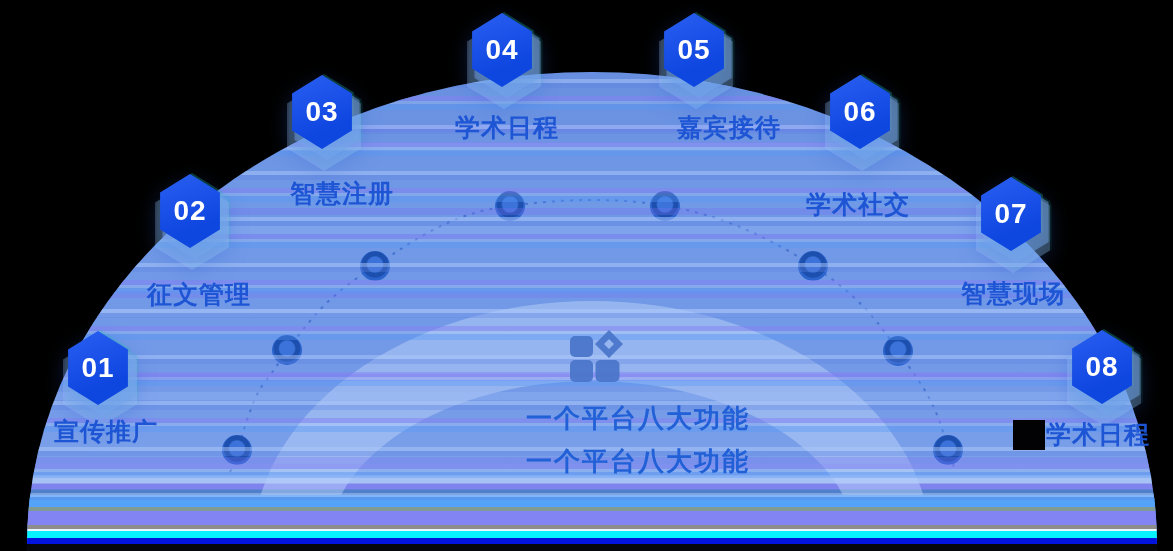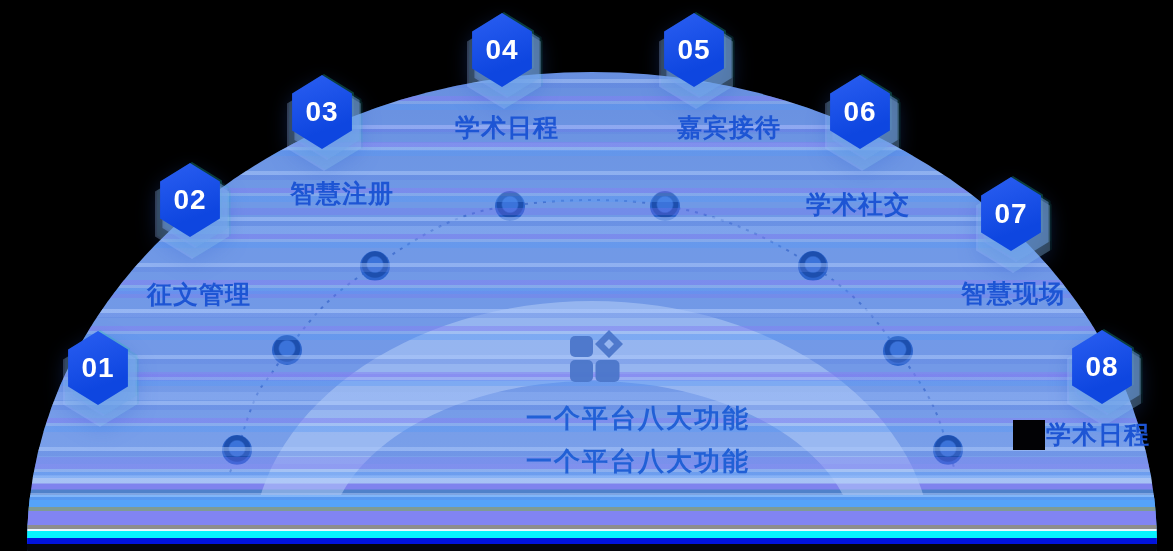--- a/index.html
+++ b/index.html
@@ -86,21 +86,21 @@
   #center-icon{position:absolute;left:569px;top:330px;z-index:10;}
   .center-line{
     position:absolute;left:450px;width:300px;text-align:right;z-index:10;
     font-weight:bold;font-size:26px;color:var(--center-text,#2160d6);letter-spacing:2px;white-space:nowrap;
   }
   #center-line-1{top:401px;}
   #center-line-2{top:444px;}
   
   #glitch-square{position:absolute;left:1013px;top:420px;width:32px;height:30px;background:#020205;z-index:11;}
   
-  #badge-1{left:64px;top:331px;}  #badge-2{left:156px;top:163px;}
+  #badge-1{left:64px;top:331px;}  #badge-2{left:156px;top:174px;}
   #badge-3{left:288px;top:75px;}  #badge-4{left:468px;top:13px;}
   #badge-5{left:660px;top:13px;text-align:center;}  #badge-6{left:826px;top:75px;}
   #badge-7{left:977px;top:177px;} #badge-8{left:1068px;top:330px;}
   
   #label-1{left:54px;top:415px;}  #label-2{left:147px;top:278px;}
   #label-3{left:290px;top:177px;} #label-4{left:455px;top:111px;}
   #label-5{left:633px;top:111px;margin-left:44px;} #label-6{left:806px;top:188px;}
   #label-7{left:961px;top:277px;} #label-8{left:1046px;top:418px;}
   
   .dot-1{left:195px;top:363px;} .dot-2{left:245px;top:263px;}
@@ -182,20 +182,21 @@
       </div>
   </div>
   <div class="badge" id="badge-8">
     <div class="hex-ghost2"></div>
       <div class="hex-ghost1"></div>
     <div class="hex">
         <span class="badge-number">08</span>
       </div>
   </div>
 
+  <div class="fn-label" id="label-1">宣传推广</div>
   <div class="fn-label" id="label-2">征文管理</div>
   <div class="fn-label" id="label-3">智慧注册</div>
   <div class="fn-label" id="label-4">学术日程</div>
   <div class="fn-label" id="label-5">嘉宾接待</div>
   <div class="fn-label" id="label-6">学术社交</div>
   <div class="fn-label" id="label-7">智慧现场</div>
   <div class="fn-label" id="label-8">学术日程</div>
   <div id="glitch-square"></div>
 
   <svg id="center-icon" width="56" height="56" viewBox="0 0 56 56">

